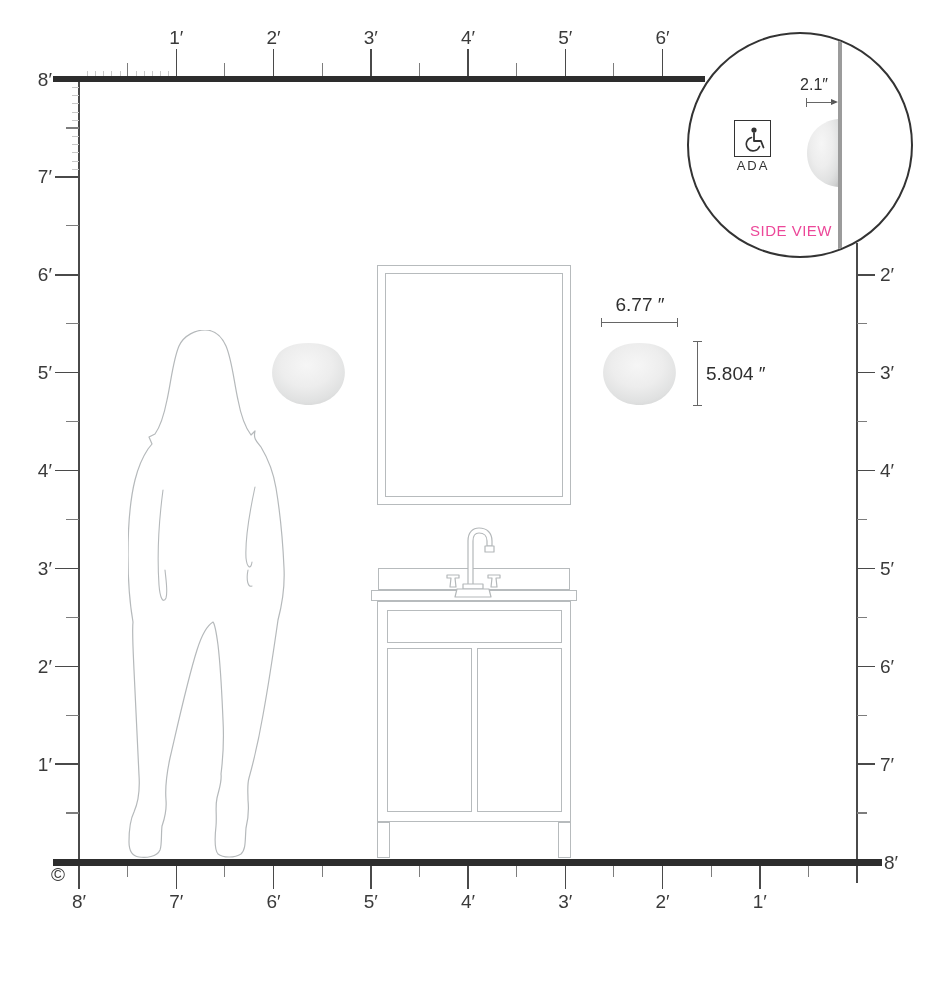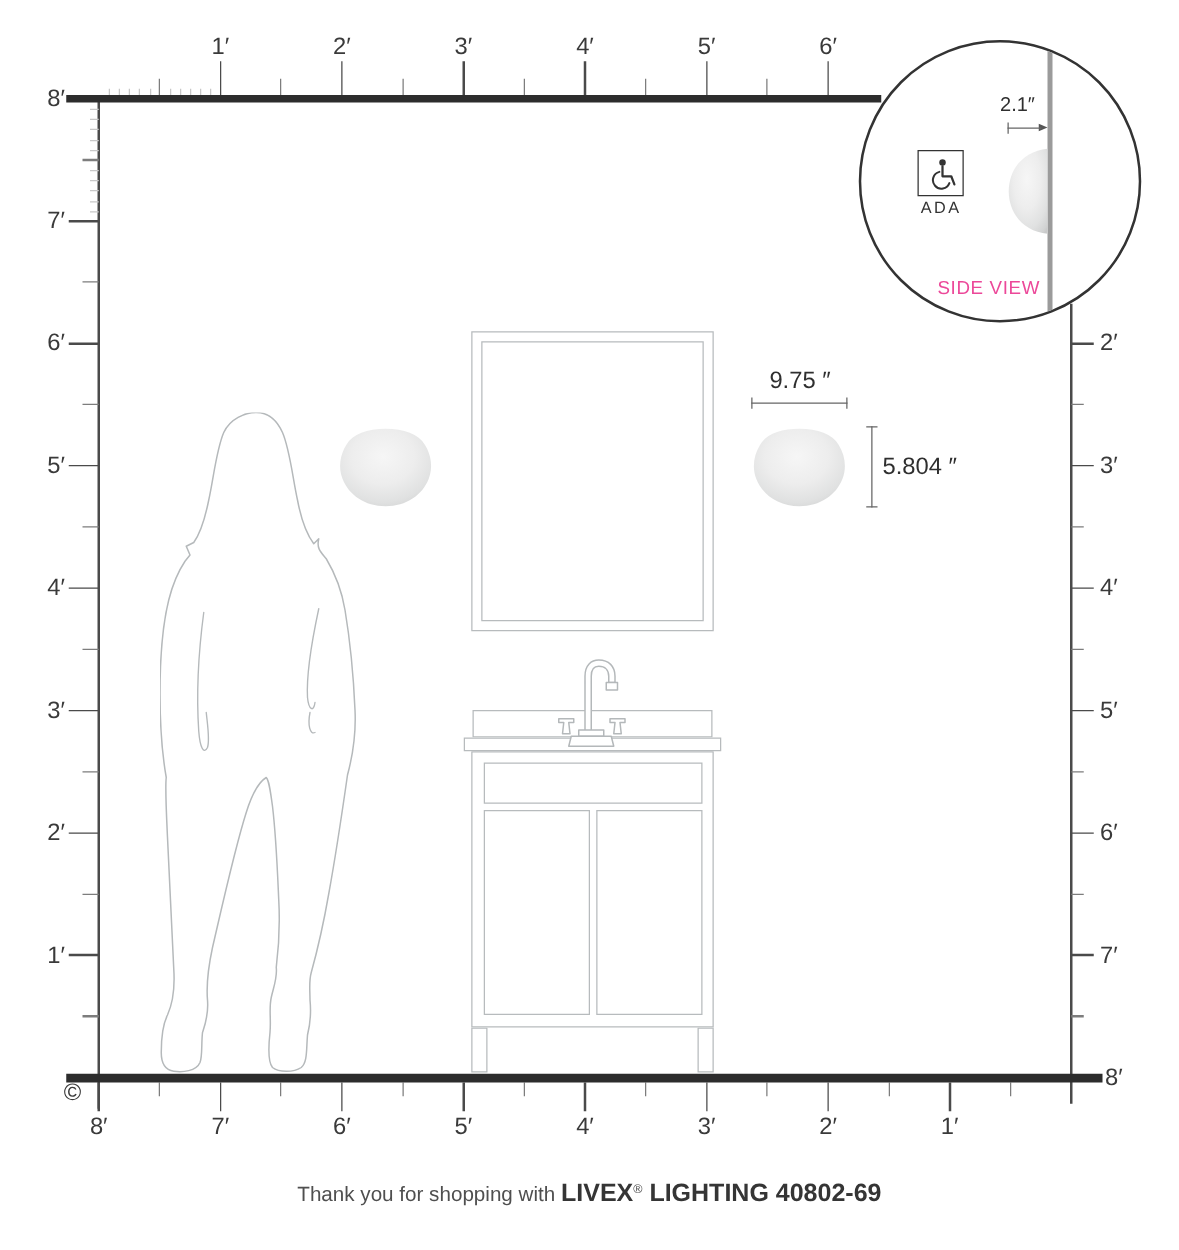--- a/index.html
+++ b/index.html
@@ -202,21 +202,21 @@
       </radialGradient>
     </defs>
   </svg>
   <svg class="abs" style="left:270px;top:341px;z-index:2;" width="77" height="66" viewBox="0 0 77 66">
     <path fill="url(#sconceG)" d="M 7,15 C 12,6 24,2 38.5,2 C 53,2 65,6 70,15 C 75,23 76.5,33 73,42 C 68,55 55,64 38.5,64 C 22,64 9,55 4,42 C 0.5,33 2,23 7,15 Z"></path>
   </svg>
   <svg class="abs" style="left:601px;top:341px;z-index:2;" width="77" height="66" viewBox="0 0 77 66">
     <path fill="url(#sconceG)" d="M 7,15 C 12,6 24,2 38.5,2 C 53,2 65,6 70,15 C 75,23 76.5,33 73,42 C 68,55 55,64 38.5,64 C 22,64 9,55 4,42 C 0.5,33 2,23 7,15 Z"></path>
   </svg>
 
-  <div class="dimlbl c" style="left:595px;top:294px;width:90px;text-align:center;">9.75 ″</div>
+  <div class="dimlbl c" style="left:595px;top:294px;width:90px;text-align:center;">6.77 ″</div>
   <div class="dim" style="left:601px;top:322px;width:77px;height:1.2px;"></div>
   <div class="dim" style="left:601px;top:318px;width:1.2px;height:9px;"></div>
   <div class="dim" style="left:677px;top:318px;width:1.2px;height:9px;"></div>
 
   <div class="dim" style="left:697px;top:341px;width:1.2px;height:65px;"></div>
   <div class="dim" style="left:693px;top:341px;width:9px;height:1.2px;"></div>
   <div class="dim" style="left:693px;top:405px;width:9px;height:1.2px;"></div>
   <div class="dimlbl" style="left:706px;top:363px;">5.804 ″</div>
 
   <div id="inset">
@@ -233,17 +233,14 @@
         <circle cx="14" cy="4" r="2.6" fill="#333"></circle>
         <path d="M 14,7 L 14,15 L 21,15 L 23.5,21.5" fill="none" stroke="#333" stroke-width="1.8" stroke-linecap="round" stroke-linejoin="round"></path>
         <path d="M 11.5,11.5 A 6.8,6.8 0 1 0 19.5,20.5" fill="none" stroke="#333" stroke-width="1.6" stroke-linecap="round"></path>
       </svg>
     </div>
     <div class="adatext">ADA</div>
     <div class="caption">SIDE VIEW</div>
   </div>
 
   <div id="copyright">©</div>
-  <div id="footer">
-    <span>Thank you for shopping with </span><span class="b">LIVEX</span><sup>®</sup><span class="b"> LIGHTING 40802-69</span>
-  </div>
 
 </div>
 
 </body></html>

